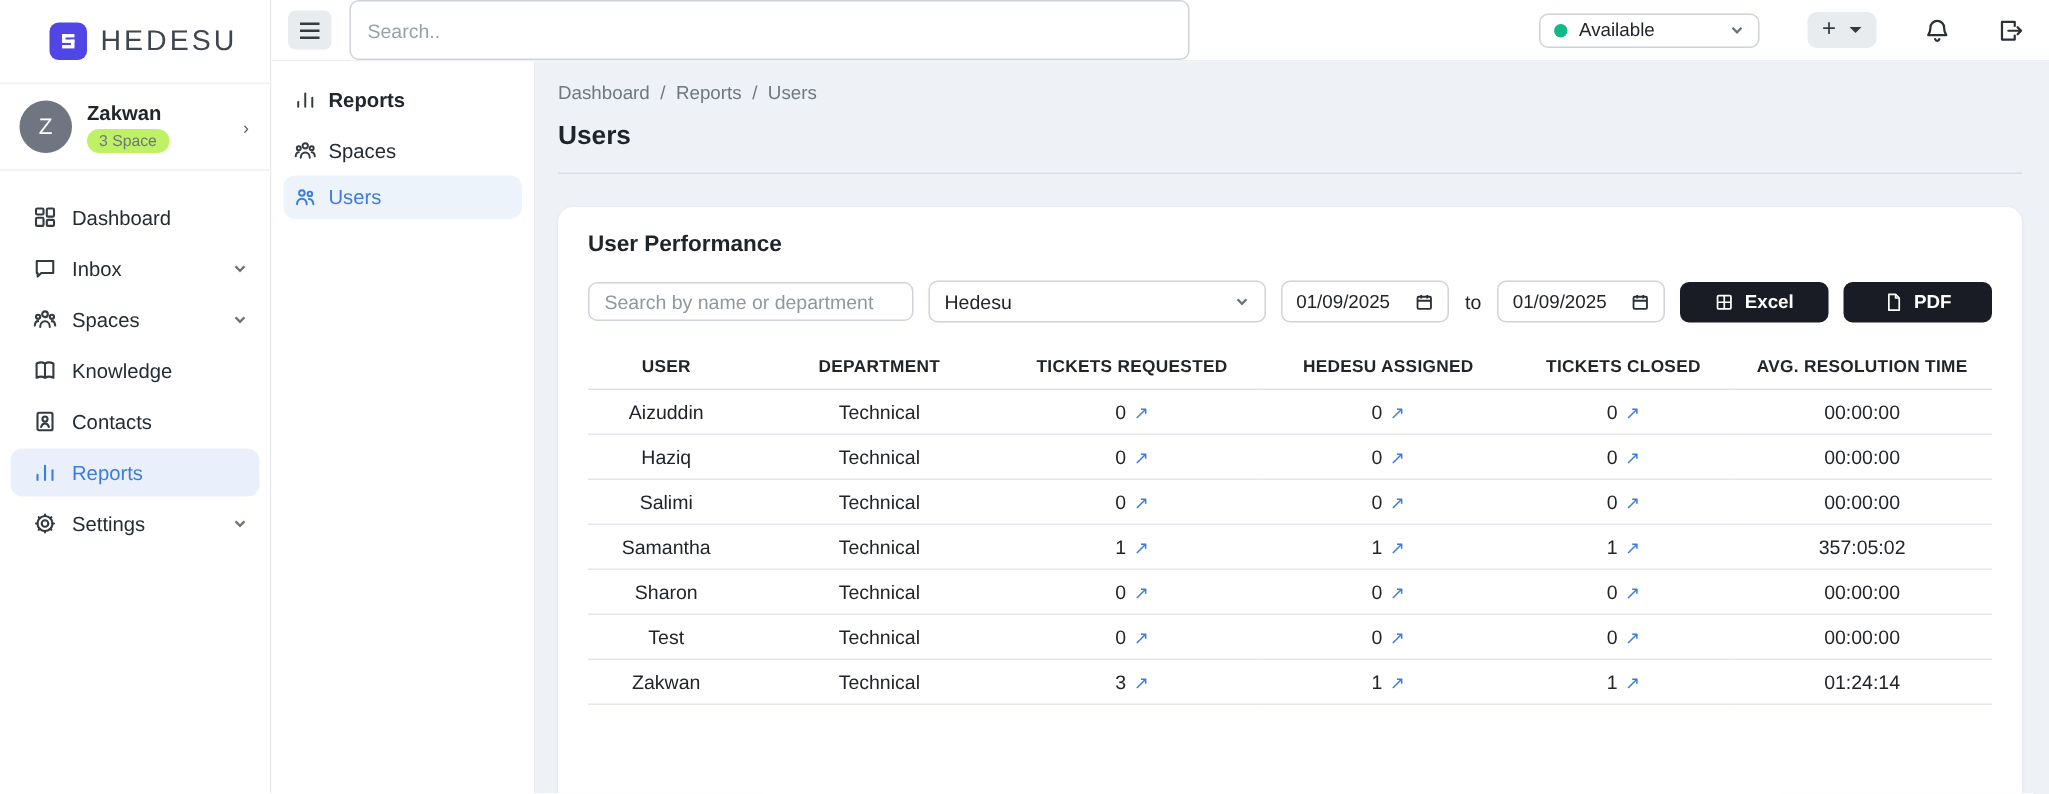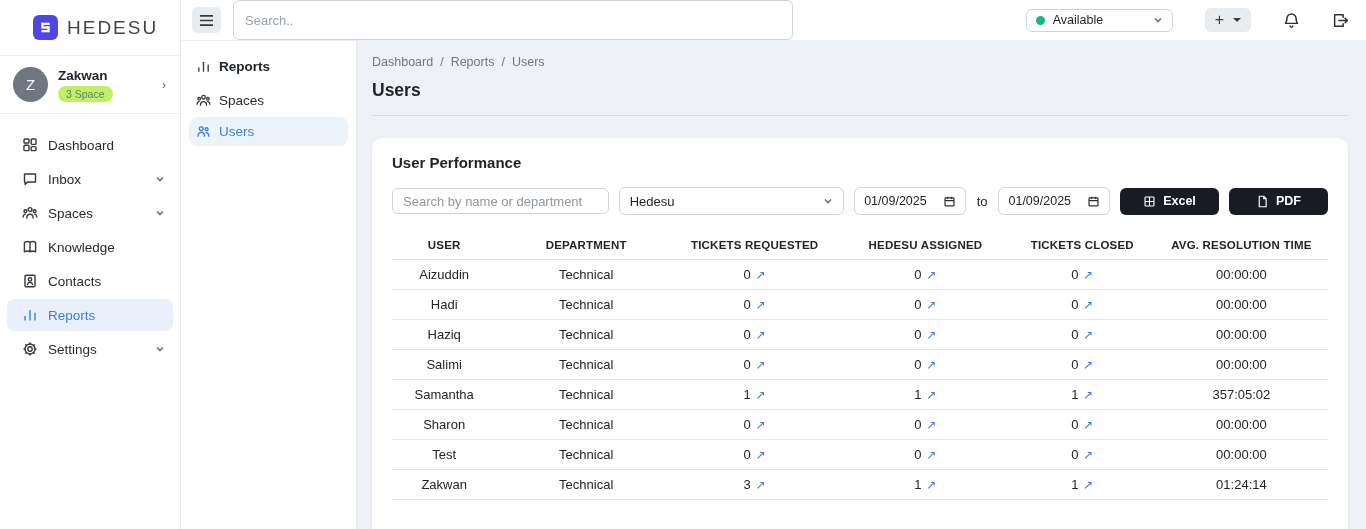--- a/index.html
+++ b/index.html
@@ -320,28 +320,20 @@
             <tbody>
                 <tr>
                   <td class="al">Aizuddin</td>
                   <td class="al">Technical</td>
                   <td class="ac"><a class="tlink"><span>0</span><span class="arr">↗</span></a></td>
                   <td class="ac"><a class="tlink"><span>0</span><span class="arr">↗</span></a></td>
                   <td class="ac"><a class="tlink"><span>0</span><span class="arr">↗</span></a></td>
                   <td class="ac">00:00:00</td>
                 </tr>
                 <tr>
-                  <td class="al">Hadi</td>
-                  <td class="al">Technical</td>
-                  <td class="ac"><a class="tlink"><span>0</span><span class="arr">↗</span></a></td>
-                  <td class="ac"><a class="tlink"><span>0</span><span class="arr">↗</span></a></td>
-                  <td class="ac"><a class="tlink"><span>0</span><span class="arr">↗</span></a></td>
-                  <td class="ac">00:00:00</td>
-                </tr>
-                <tr>
                   <td class="al">Haziq</td>
                   <td class="al">Technical</td>
                   <td class="ac"><a class="tlink"><span>0</span><span class="arr">↗</span></a></td>
                   <td class="ac"><a class="tlink"><span>0</span><span class="arr">↗</span></a></td>
                   <td class="ac"><a class="tlink"><span>0</span><span class="arr">↗</span></a></td>
                   <td class="ac">00:00:00</td>
                 </tr>
                 <tr>
                   <td class="al">Salimi</td>
                   <td class="al">Technical</td>

